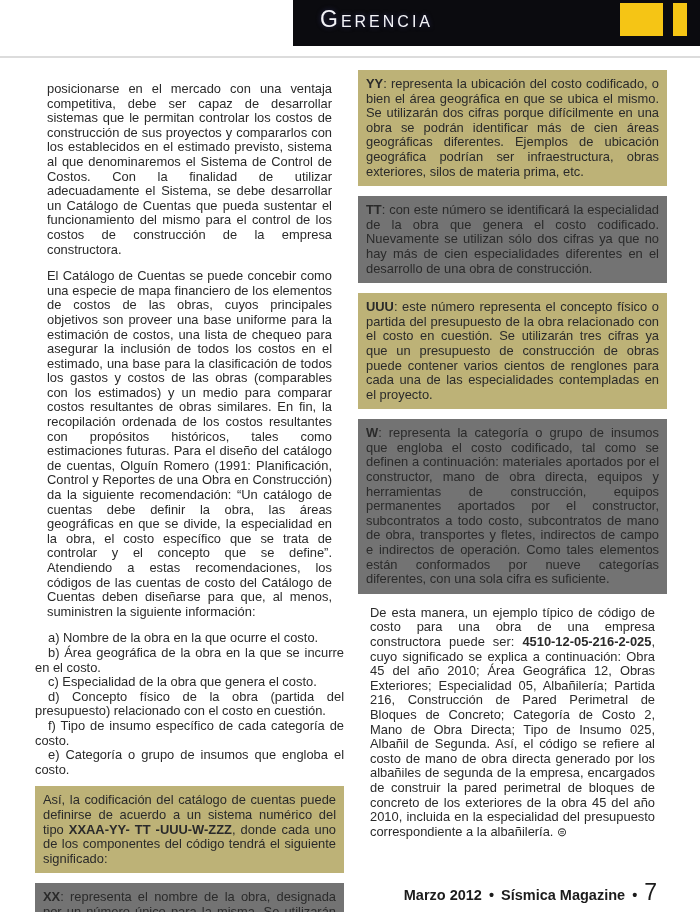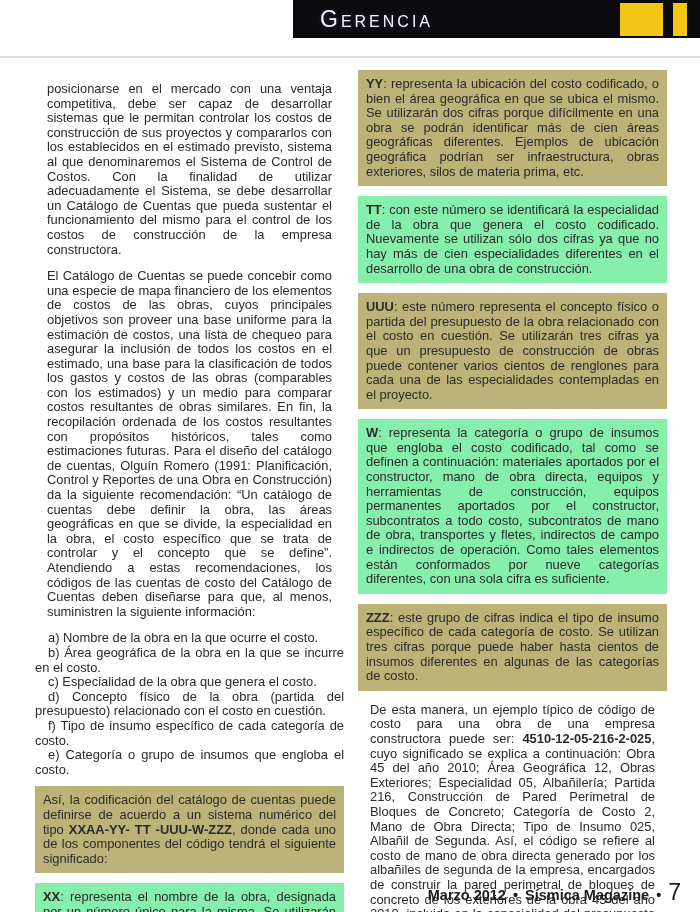--- a/index.html
+++ b/index.html
@@ -6,21 +6,21 @@
   body{
     width:700px;height:912px;
     background:#ffffff;
     font-family:"Liberation Sans", sans-serif;
     color:#2a2a2a;
     position:relative;
     overflow:hidden;
   }
   
   .header-bar{
-    position:absolute;top:0;left:293px;right:0;height:38px;
+    position:absolute;top:0;left:293px;right:0;height:46px;
     background:#0b0b0f;
   }
   .header-title{
     position:absolute;left:27px;top:6px;
     color:#f4f4f8;
     font-size:23px;
     letter-spacing:3px;
     font-variant:small-caps;
     text-shadow:0 0 5px #2a2a55;
     font-weight:400;
@@ -44,29 +44,29 @@
   }
   .col{width:309px;font-size:12.9px;line-height:14.6px;text-align:justify;}
   .col p{margin:12px;}
   .list-item{text-indent:13px;}
   
   .box{
     padding:7px 8px;
     margin-bottom:10px;
   }
   .box-olive{background:#bdb277;}
-  .box-gray{background:#86efac;}
+  .box-gray{background:#737373;}
   .intro-box{margin-top:9px;margin-bottom:8px;}
   .lead{font-weight:bold;}
   b{font-weight:bold;}
   .final-para{margin-top:15px;}
   .end-mark{font-size:12px;}
   
   .footer{
-    position:absolute;right:19px;bottom:8px;
+    position:absolute;right:43px;bottom:8px;
     font-size:14.5px;font-weight:bold;color:#1c1c1c;
     display:flex;align-items:baseline;gap:7px;
   }
   .footer .page-number{font-size:23px;font-weight:400;line-height:1;}
 </style>
 </head>
 <body>
 
 <div class="header-bar">
   <div class="header-title">Gerencia</div>
@@ -102,23 +102,20 @@
     </div>
     <div class="box box-gray">
       <span class="lead">TT</span><span>: con este número se identificará la especialidad de la obra que genera el costo codificado. Nuevamente se utilizan sólo dos cifras ya que no hay más de cien especialidades diferentes en el desarrollo de una obra de construcción.</span>
     </div>
     <div class="box box-olive">
       <span class="lead">UUU</span><span>: este número representa el concepto físico o partida del presupuesto de la obra relacionado con el costo en cuestión. Se utilizarán tres cifras ya que un presupuesto de construcción de obras puede contener varios cientos de renglones para cada una de las especialidades contempladas en el proyecto.</span>
     </div>
     <div class="box box-gray">
       <span class="lead">W</span><span>: representa la categoría o grupo de insumos que engloba el costo codificado, tal como se definen a continuación: materiales aportados por el constructor, mano de obra directa, equipos y herramientas de construcción, equipos permanentes aportados por el constructor, subcontratos a todo costo, subcontratos de mano de obra, transportes y fletes, indirectos de campo e indirectos de operación. Como tales elementos están conformados por nueve categorías diferentes, con una sola cifra es suficiente.</span>
     </div>
-    <div class="box box-olive">
-      <span class="lead">ZZZ</span><span>: este grupo de cifras indica el tipo de insumo específico de cada categoría de costo. Se utilizan tres cifras porque puede haber hasta cientos de insumos diferentes en algunas de las categorías de costo.</span>
-    </div>
     <p class="final-para">
       <span>De esta manera, un ejemplo típico de código de costo para una obra de una empresa constructora puede ser: </span><b>4510-12-05-216-2-025</b><span>, cuyo significado se explica a continuación: Obra 45 del año 2010; Área Geográfica 12, Obras Exteriores; Especialidad 05, Albañilería; Partida 216, Construcción de Pared Perimetral de Bloques de Concreto; Categoría de Costo 2, Mano de Obra Directa; Tipo de Insumo 025, Albañil de Segunda. Así, el código se refiere al costo de mano de obra directa generado por los albañiles de segunda de la empresa, encargados de construir la pared perimetral de bloques de concreto de los exteriores de la obra 45 del año 2010, incluida en la especialidad del presupuesto correspondiente a la albañilería. </span><span class="end-mark">⊜</span>
     </p>
   </div>
 
 </div>
 
 <div class="footer">
   <span>Marzo 2012</span>
   <span>•</span>

